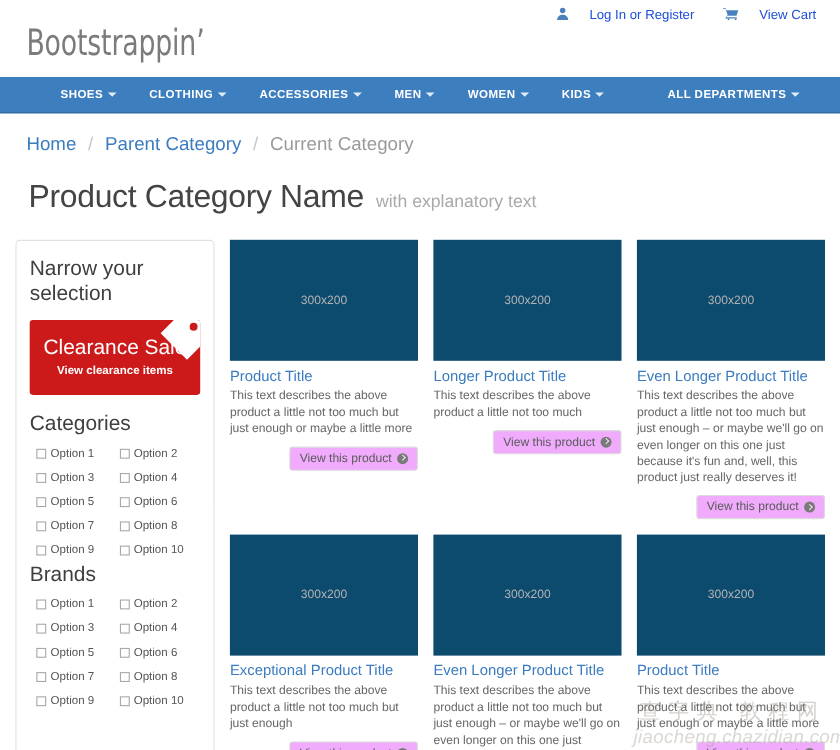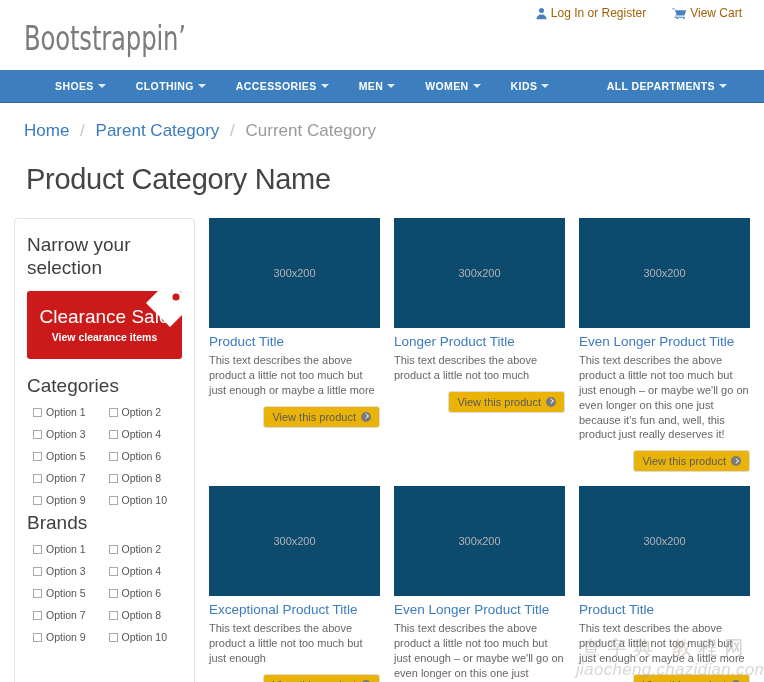--- a/index.html
+++ b/index.html
@@ -16,26 +16,26 @@
   
   .topbar {
     height: 22px;
     display: flex;
     justify-content: flex-end;
     align-items: center;
     padding: 4px 22px 0 0;
     font-size: 12px;
   }
   .topbar a {
-    color: #a16207;
+    color: #1d4ed8;
     text-decoration: none;
     margin-left: 26px;
     display: inline-flex;
-    align-items: center;
-    gap: 3px;
+    align-items: flex-start;
+    gap: 18px;
     white-space: nowrap;
   }
   .topbar svg { display: block; }
 
   
   .logo-row {
     height: 48px;
     padding-left: 24px;
     display: flex;
     align-items: flex-start;
@@ -228,21 +228,21 @@
     line-height: 1.2;
   }
   .card-desc {
     font-size: 11px;
     color: #666;
     line-height: 1.35;
     margin: 0 0 8px 0;
   }
   .btn-row { display: flex; justify-content: flex-end; }
   .btn {
-    background: #eab308;
+    background: #f0abfc;
     border: 1px solid #dcdcdc;
     border-radius: 3px;
     color: #5a5a5a;
     font-size: 11px;
     padding: 4px 8px;
     display: inline-flex;
     align-items: center;
     gap: 5px;
     cursor: pointer;
     white-space: nowrap;
@@ -358,20 +358,21 @@
   <div class="breadcrumb">
     <a href="#">Home</a>
     <span class="sep">/</span>
     <a href="#">Parent Category</a>
     <span class="sep">/</span>
     <span class="current">Current Category</span>
   </div>
 
   <div class="page-head">
     <h1 class="page-title">Product Category Name</h1>
+    <span class="page-sub">with explanatory text</span>
   </div>
 
   <div class="content">
 
     <aside class="sidebar">
       <h3>Narrow your selection</h3>
 
       <div class="clearance">
         <span class="tag-icon">
           <svg width="42" height="42" viewBox="0 0 42 42">

